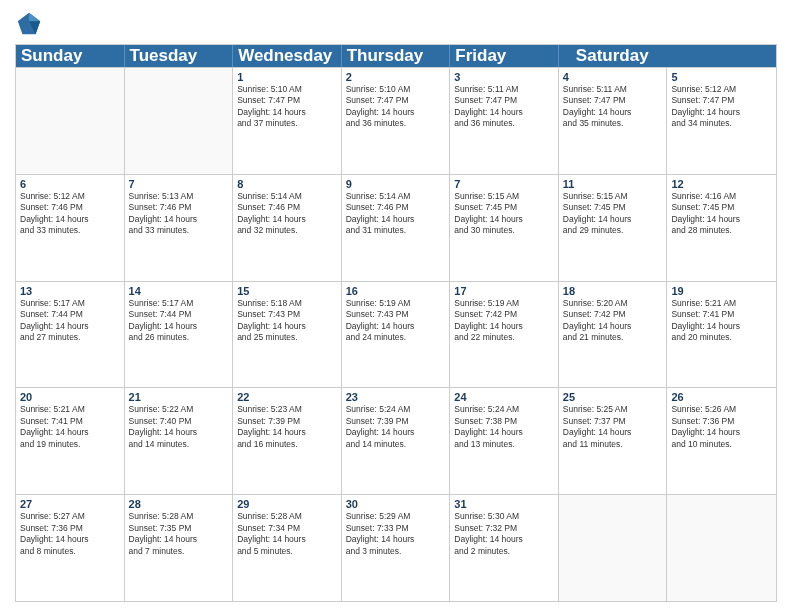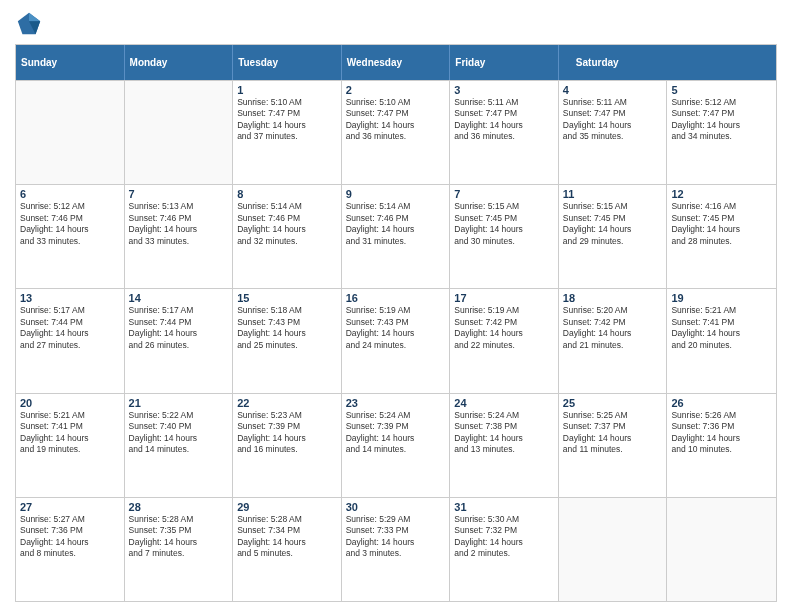--- a/index.html
+++ b/index.html
@@ -57,23 +57,23 @@
       flex-direction: column;
       border: 1px solid #ccc;
     }
     .cal-header {
       display: grid;
       grid-template-columns: repeat(7, 1fr);
       background: #2e6da4;
     }
     .cal-header-cell {
       color: #fff;
-      font-size: 10px;
+      font-size: 17px;
       font-weight: bold;
-      padding: 12px 5px;
+      padding: 1px 5px;
       border-right: 1px solid #5a8fc4;
       text-align: left;
     }
     .cal-header-cell:last-child { border-right: none; margin-left: 12px; }
     .cal-body {
       flex: 1;
       display: flex;
       flex-direction: column;
     }
     .cal-row {
@@ -122,23 +122,23 @@
     </div>
     <div class="title-block">
       <div class="main-title"></div>
       <div class="subtitle"></div>
     </div>
   </div>
 
   <div class="calendar">
     <div class="cal-header" id="cal-header">
         <div class="cal-header-cell">Sunday</div>
-        <div class="cal-header-cell">Monday</div>
         <div class="cal-header-cell">Tuesday</div>
         <div class="cal-header-cell">Wednesday</div>
+        <div class="cal-header-cell">Thursday</div>
         <div class="cal-header-cell">Friday</div>
         <div class="cal-header-cell">Saturday</div>
       </div>
     <div class="cal-body" id="cal-body">
         <div class="cal-row">
           <div class="cal-cell empty"></div>
           <div class="cal-cell empty"></div>
           <div class="cal-cell">
             <div class="day-num">1</div>
             <div class="cell-line">Sunrise: 5:10 AM</div>

